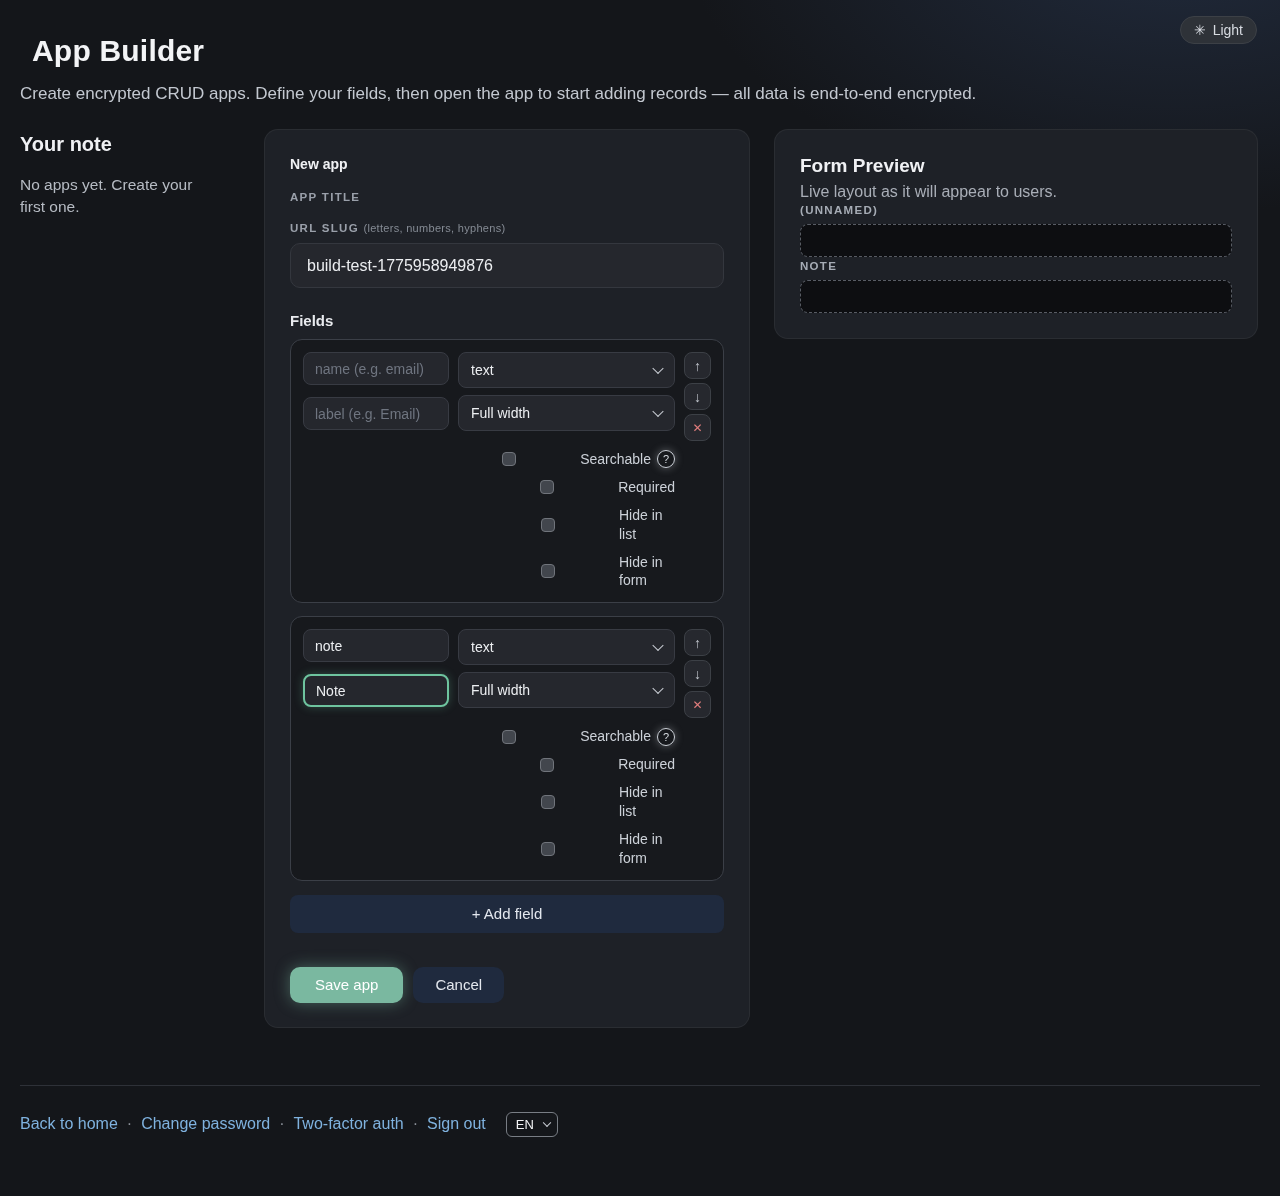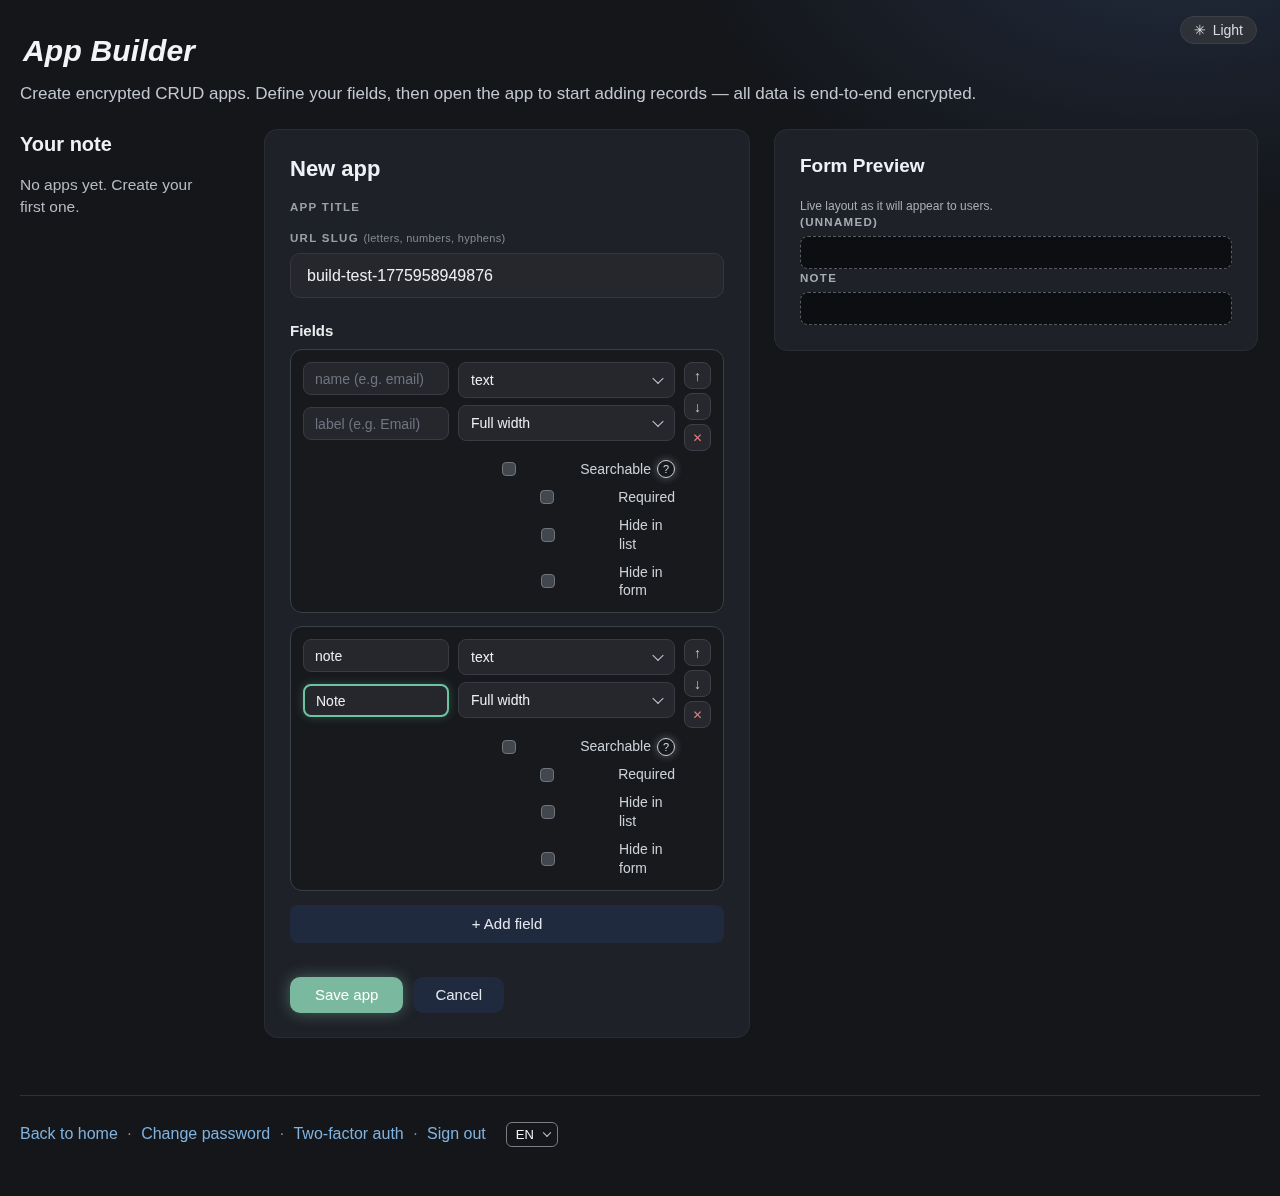--- a/index.html
+++ b/index.html
@@ -14,21 +14,21 @@
   .page-pad { padding:0 20px; }
 
   
   .theme-toggle {
     position:absolute; top:16px; right:23px;
     display:inline-flex; align-items:center; gap:7px;
     background:#2e3238; border:1px solid #3c4046; border-radius:14px;
     color:#d7dbe1; font-size:14px; padding:5px 13px; cursor:pointer;
     font-family:"Liberation Sans", sans-serif;
   }
-  h1.app-title { font-size:30px; font-weight:800; margin:34px 3px 0; color:#f3f4f6; letter-spacing:0.2px;font-style:italic; }
+  h1.app-title { font-size:30px; font-weight:800; margin:34px 12px 0; color:#f3f4f6; letter-spacing:0.2px; }
   .app-subtitle { margin-top:16px; font-size:17px; color:#c3c8d0; }
 
   
   .columns { display:flex; gap:24px; align-items:flex-start; margin-top:25px; padding:0 20px; }
   .sidebar { width:220px; flex-shrink:0; }
   .sidebar h2 { font-size:20px; font-weight:700; margin:4px 0 0; color:#f0f1f4; }
   .sidebar .empty { margin-top:18px; font-size:15.5px; line-height:1.45; color:#b6bbc3; width:200px; }
   .sidebar .btn-stack { margin-top:38px; display:flex; flex-direction:column; gap:11px; }
 
   .btn {
@@ -39,21 +39,21 @@
   .btn.primary {
     background:#7ab8a0; color:#ffffff;
     box-shadow:0 0 16px rgba(122,184,160,0.45);
   }
 
   .panel { background:#1e2127; border:1px solid rgba(255,255,255,0.055); border-radius:14px; }
   .main-panel { width:486px; flex-shrink:0; padding:26px 25px 24px; }
   .preview-panel { width:484px; flex-shrink:0; padding:25px; }
 
   
-  .main-panel h2 { font-size:22px; font-weight:700; margin:0; color:#f0f1f4; }
+  .main-panel h2 { font-size:14px; font-weight:700; margin:0; color:#f0f1f4; }
   .form-label {
     font-size:11.5px; letter-spacing:1.3px; color:#9aa0aa; font-weight:600;
     margin:19px 0 9px; text-transform:none;
   }
   .form-label .hint { font-size:11px; letter-spacing:0.3px; color:#858b94; font-weight:400; }
   .text-input {
     width:100%; height:45px; border-radius:10px; background:#25272d;
     border:1px solid #34373e; color:#eceef1; font-size:16px; padding:0 16px;
     font-family:"Liberation Sans", sans-serif; outline:none;
   }
@@ -115,21 +115,21 @@
     box-shadow:0 0 8px rgba(230,235,240,0.35); cursor:pointer;
   }
 
   .add-field-btn { width:100%; height:38px; border-radius:8px; font-size:15px; margin-top:1px; }
   .save-row { display:flex; gap:10px; margin-top:34px; }
   .save-btn { padding:9px 25px; height:36px; border-radius:10px; }
   .cancel-btn { padding:0 22px; height:36px; border-radius:10px; }
 
   
   .preview-panel h2 { font-size:19px; font-weight:700; margin:0; color:#f0f1f4; }
-  .preview-sub { margin-top:22px; font-size:12px; color:#a9aeb7; }
+  .preview-sub { margin-top:6px; font-size:16px; color:#a9aeb7; }
   .preview-field-label {
     margin-top:3px; font-size:11.5px; letter-spacing:1.3px; color:#a6acb5; font-weight:600;
   }
   .preview-box {
     margin-top:8px; height:33px; border-radius:8px;
     background:#0d0e11; border:1px dashed #585c64;
   }
 
   
   .footer-divider { border:none; border-top:1px solid #2e3138; margin:57px 20px 0; }

